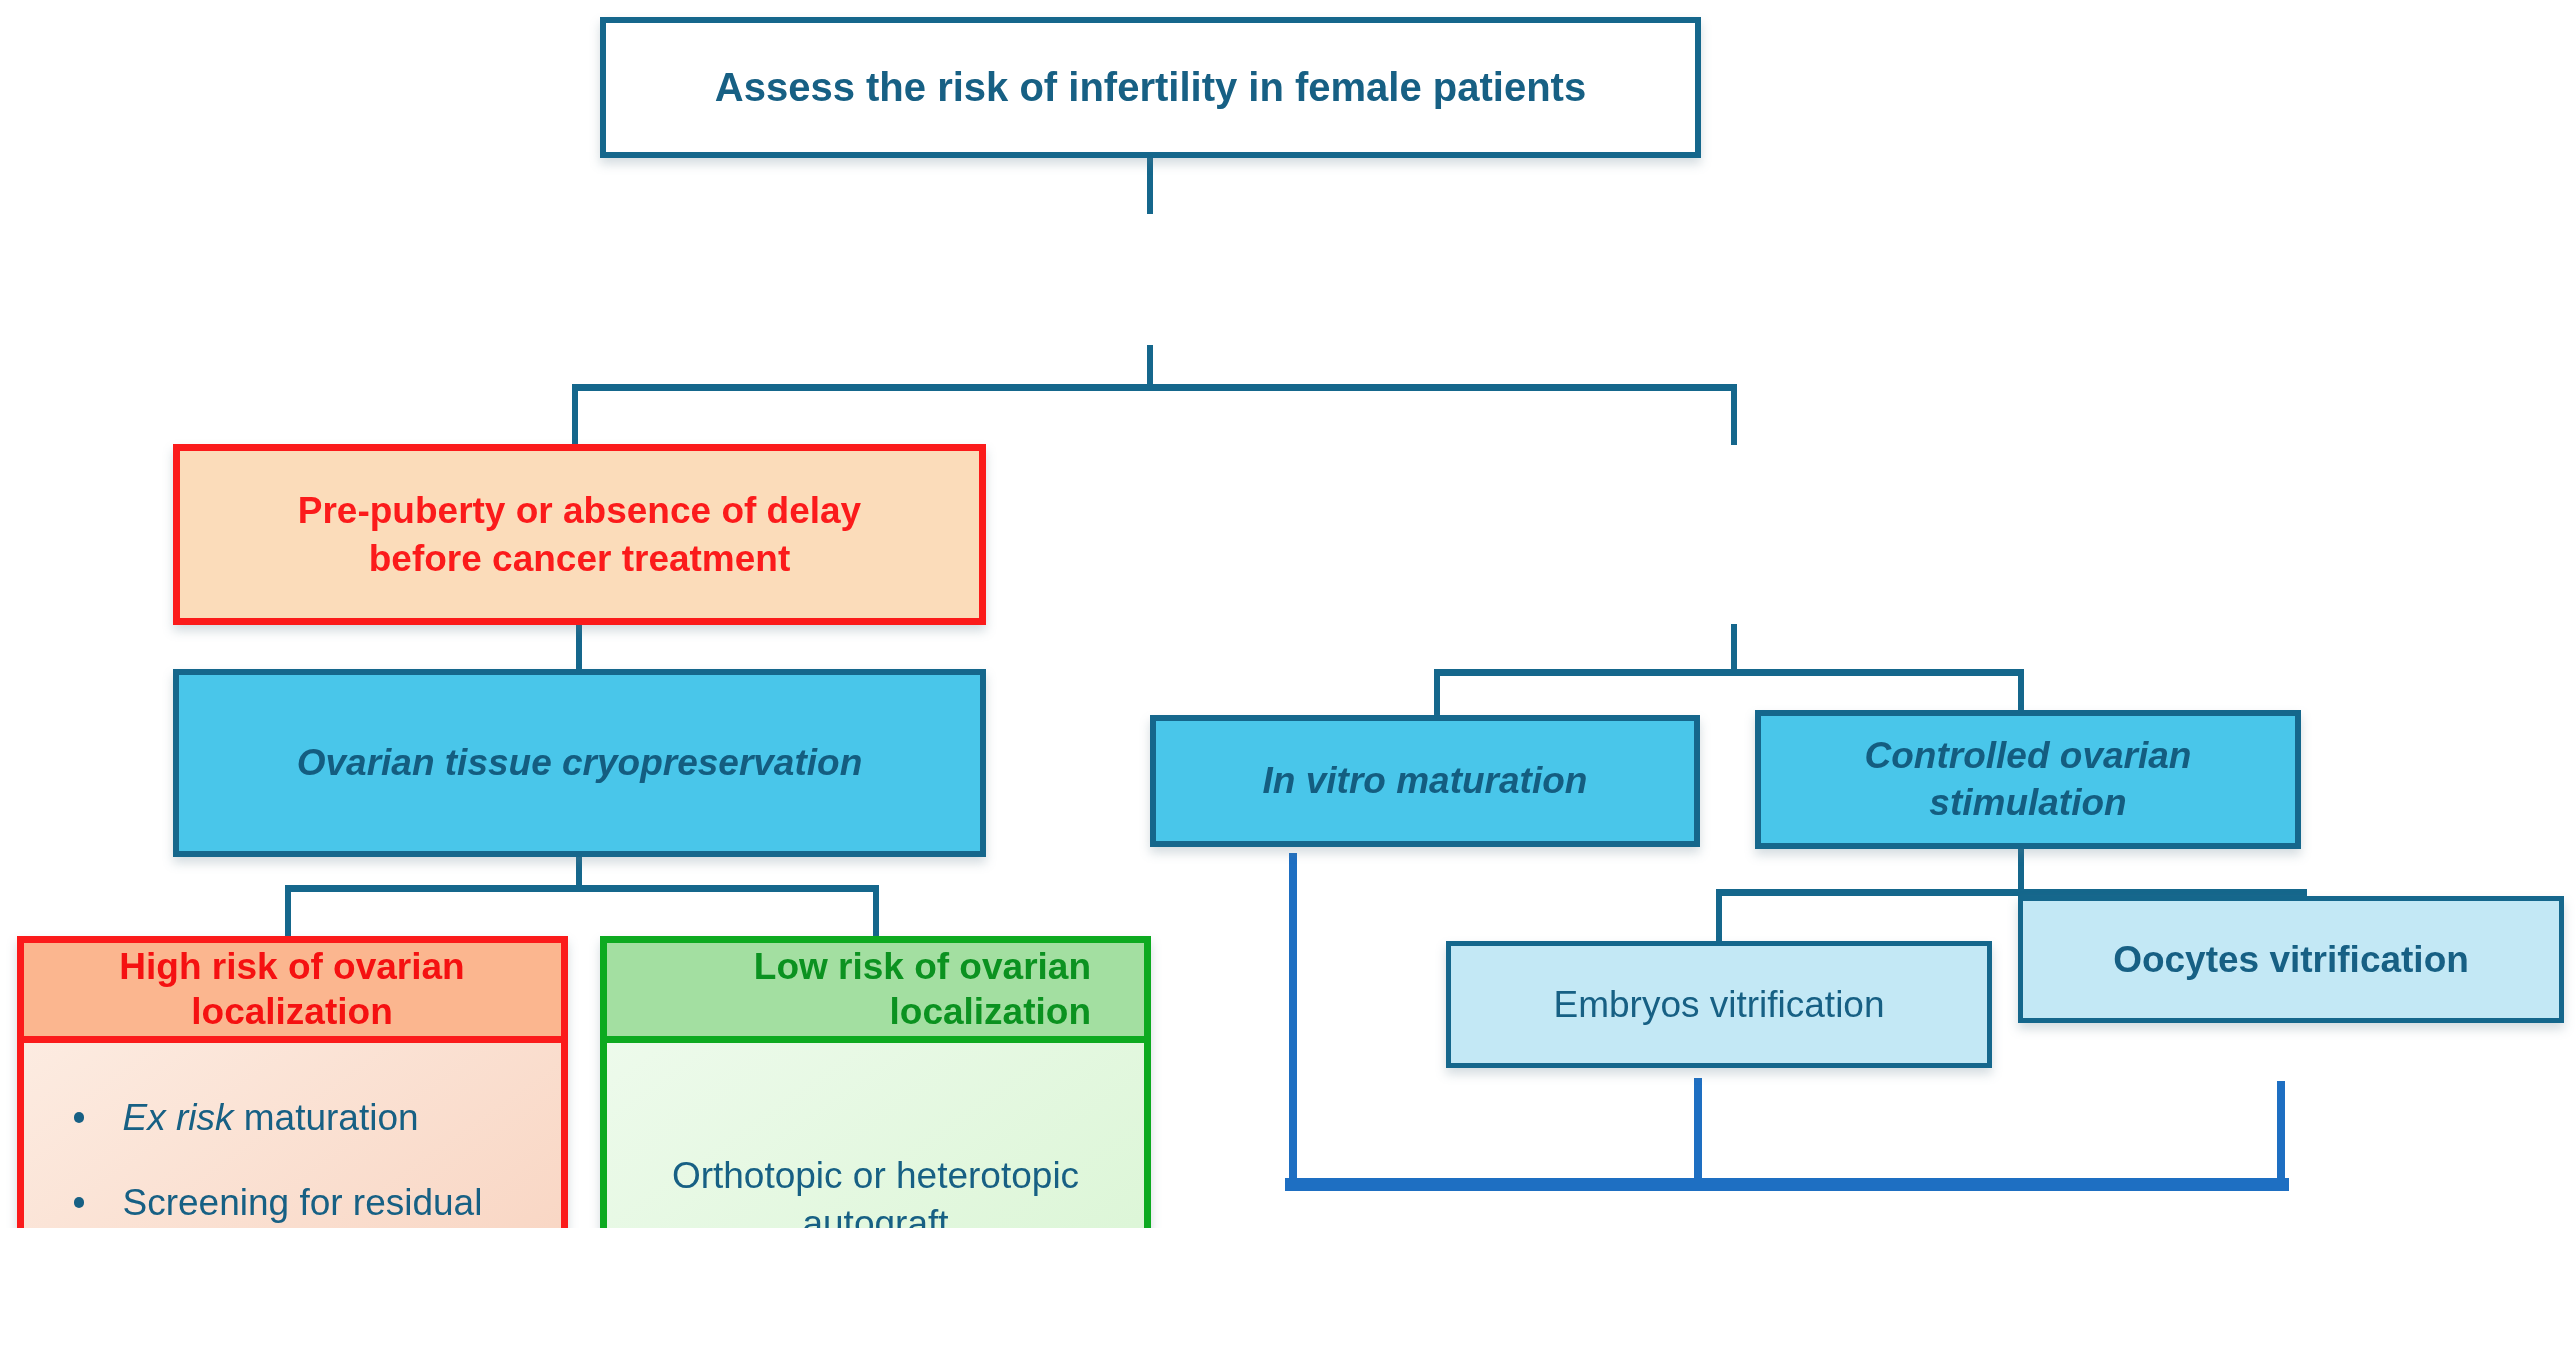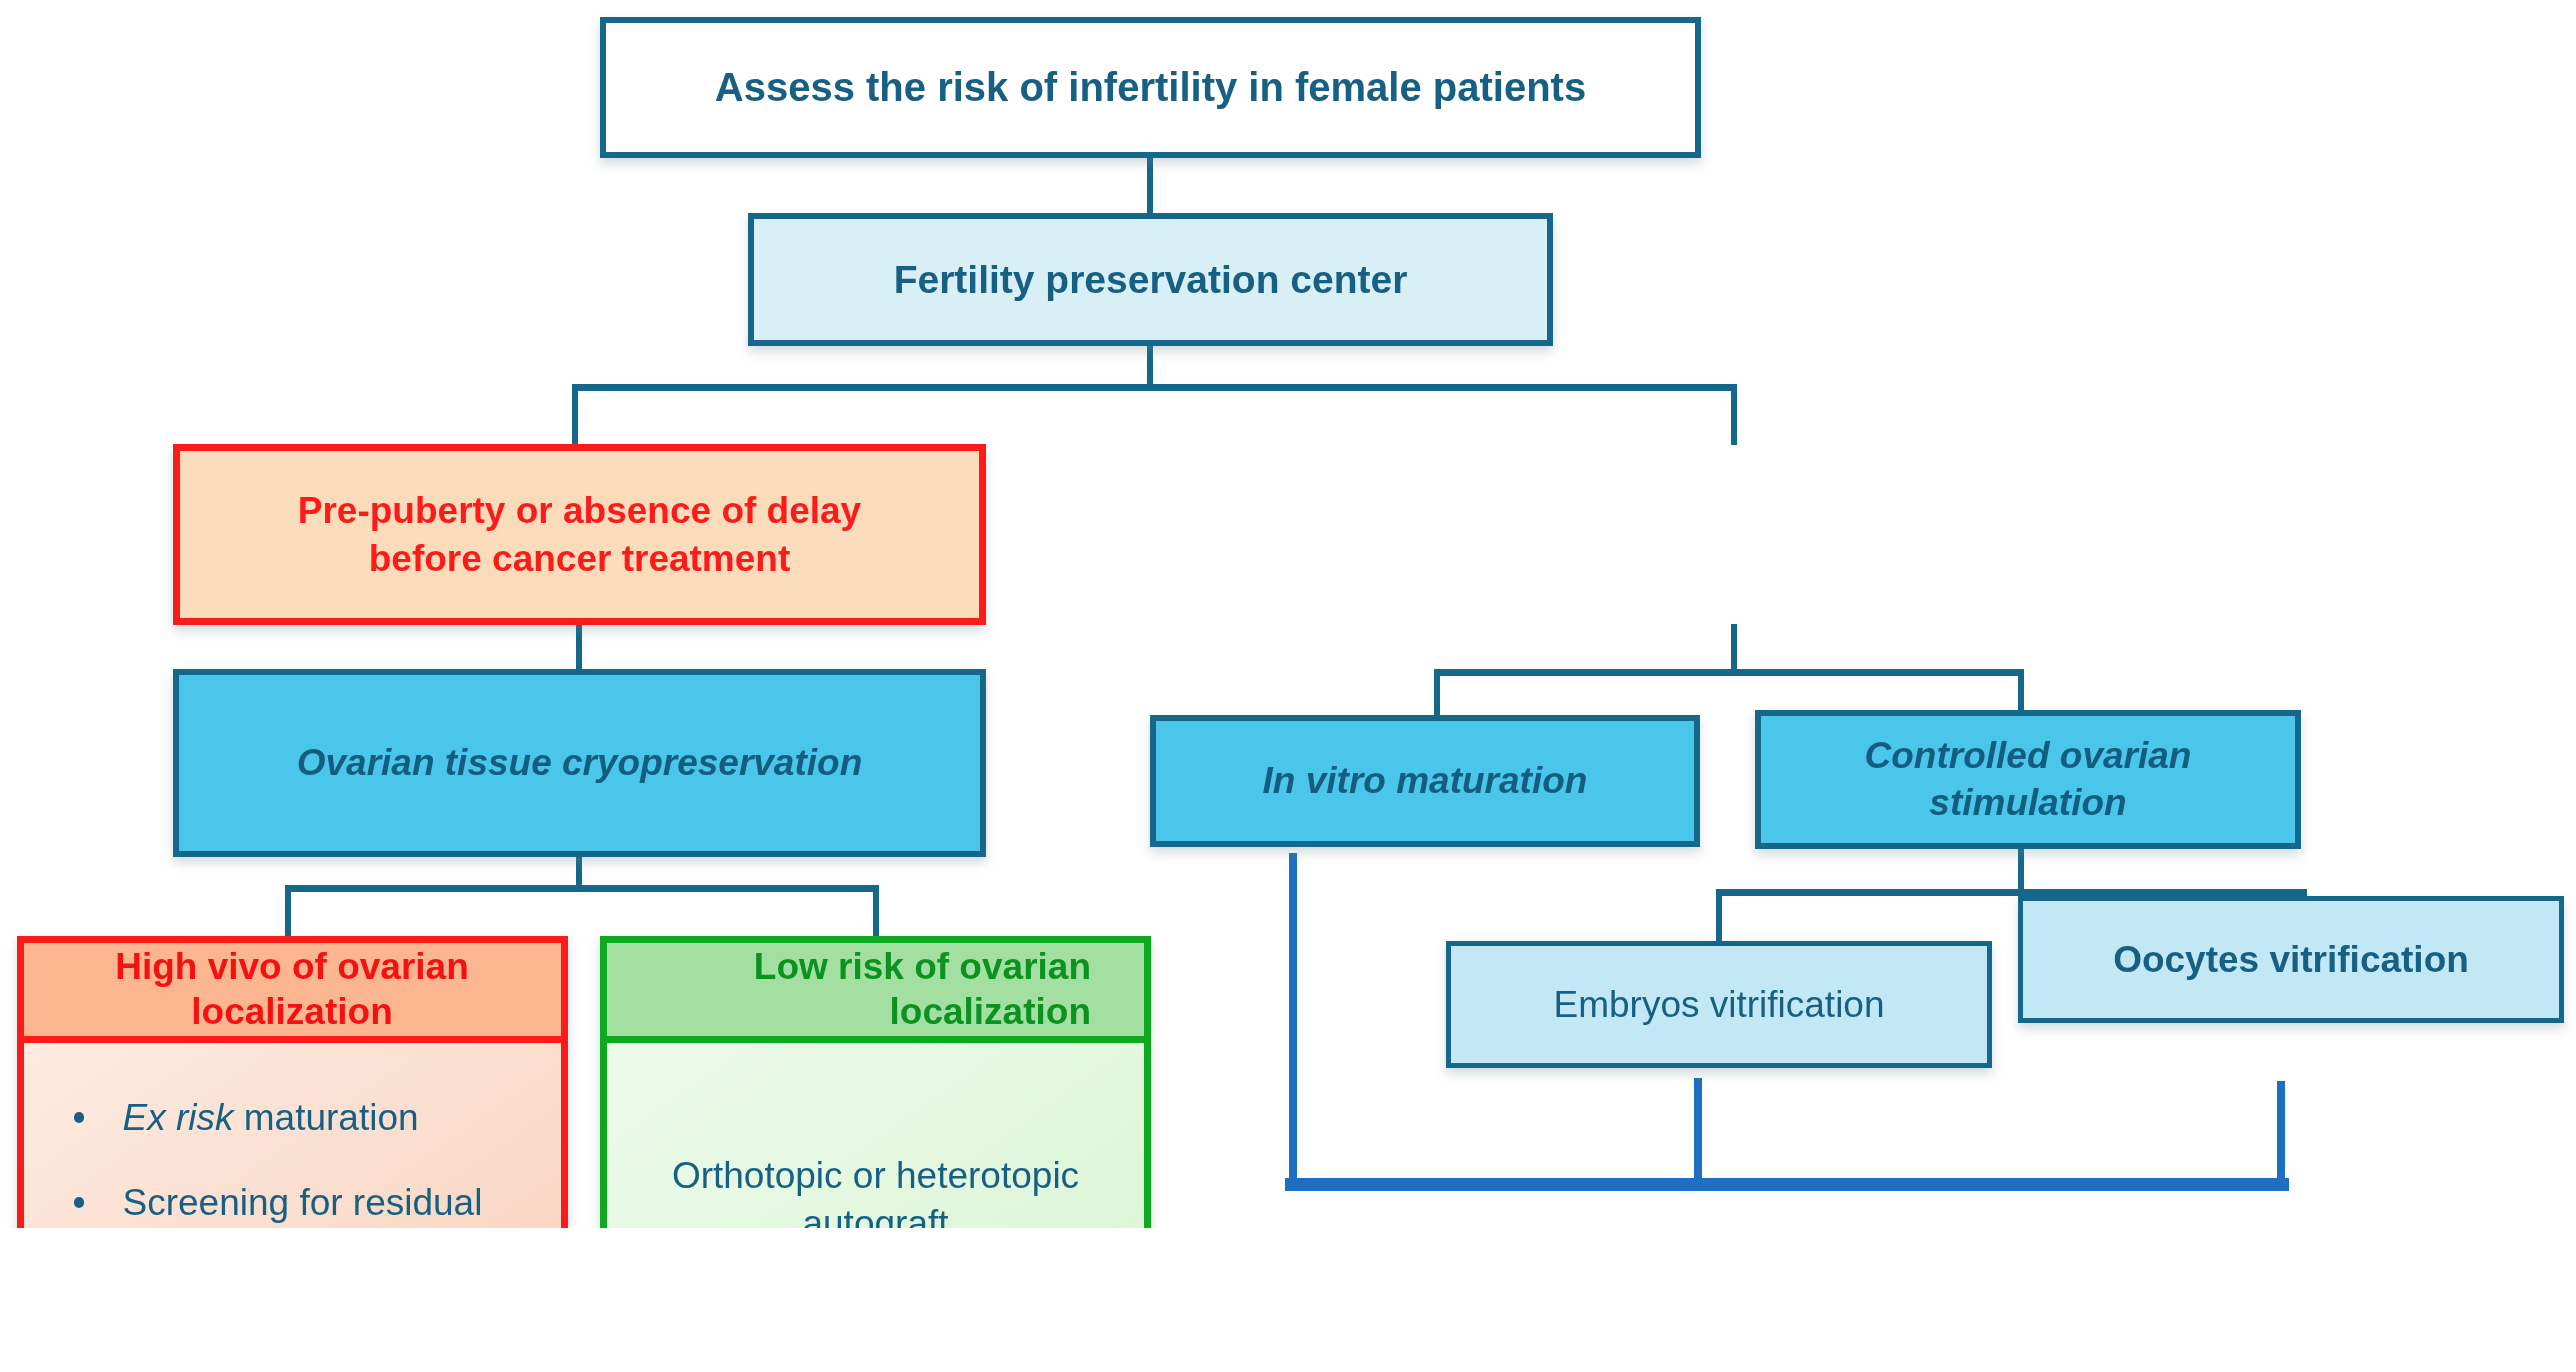--- a/index.html
+++ b/index.html
@@ -148,23 +148,20 @@
 
   <div class="bline" style="left:1289px; top:853px; width:8.2px; height:336px;"></div>
   <div class="bline" style="left:1694px; top:1078px; width:8.2px; height:111px;"></div>
   <div class="bline" style="left:2277px; top:1081px; width:8.2px; height:107px;"></div>
   <div class="bline" style="left:1285px; top:1178px; width:1004px; height:12.7px;"></div>
 
   <div class="node n-assess" style="left:600px; top:16.5px; width:1101px; height:141px;">
     <span class="lbl">Assess the risk of infertility in female patients</span>
   </div>
 
-  <div class="node n-fertility" style="left:748px; top:213px; width:805px; height:133px;">
-    <span class="lbl">Fertility preservation center</span>
-  </div>
 
   <div class="node n-orange" style="left:173px; top:444px; width:813px; height:181px;justify-content:center;">
     <span class="lbl" style="max-width:672px;">Pre-puberty or absence of delay before cancer treatment</span>
   </div>
 
 
   <div class="node n-blue" style="left:173px; top:669px; width:813px; height:188px;">
     <span class="lbl">Ovarian tissue cryopreservation</span>
   </div>
 
@@ -179,21 +176,21 @@
   <div class="node n-paleblue" style="left:1446px; top:941px; width:546px; height:127px;">
     <span class="lbl">Embryos vitrification</span>
   </div>
 
   <div class="node n-paleblue" style="left:2018px; top:896px; width:546px; height:127px;font-weight:bold;">
     <span class="lbl">Oocytes vitrification</span>
   </div>
 
   <div class="node n-compound n-high" style="left:16.5px; top:936px; width:551px; height:428px;">
     <div class="comp-header">
-      <span class="lbl" style="max-width:431px;">High vivo of ovarian localization</span>
+      <span class="lbl" style="max-width:431px;">High risk of ovarian localization</span>
     </div>
     <div class="comp-body">
       <div class="bullet-item">
         <span class="italic">Ex risk</span><span> maturation</span>
       </div>
       <div class="bullet-item">
         <span>Screening for residual disease</span>
       </div>
     </div>
   </div>

